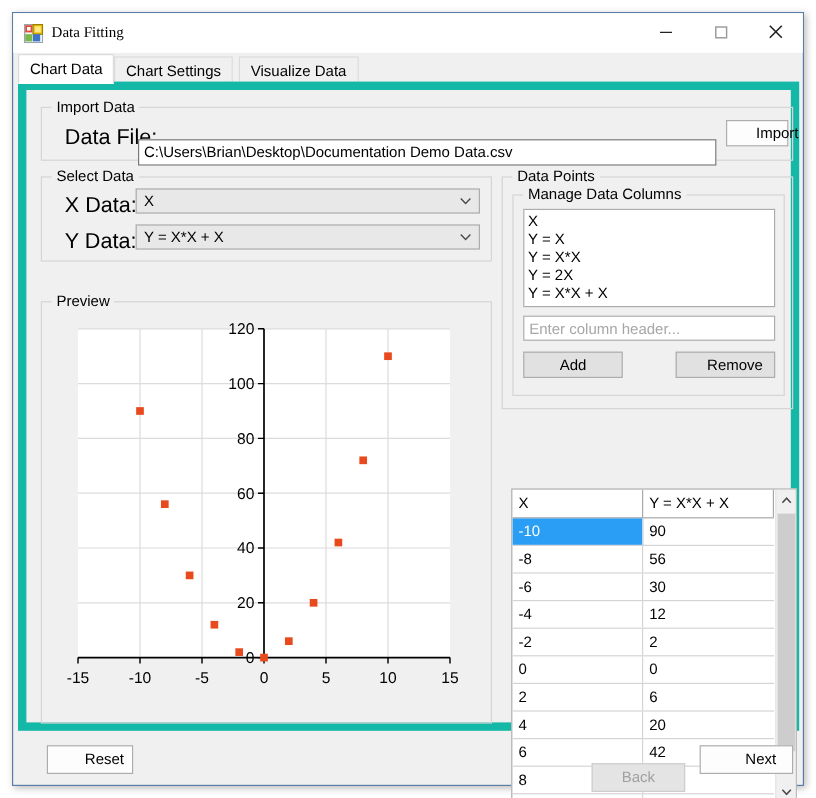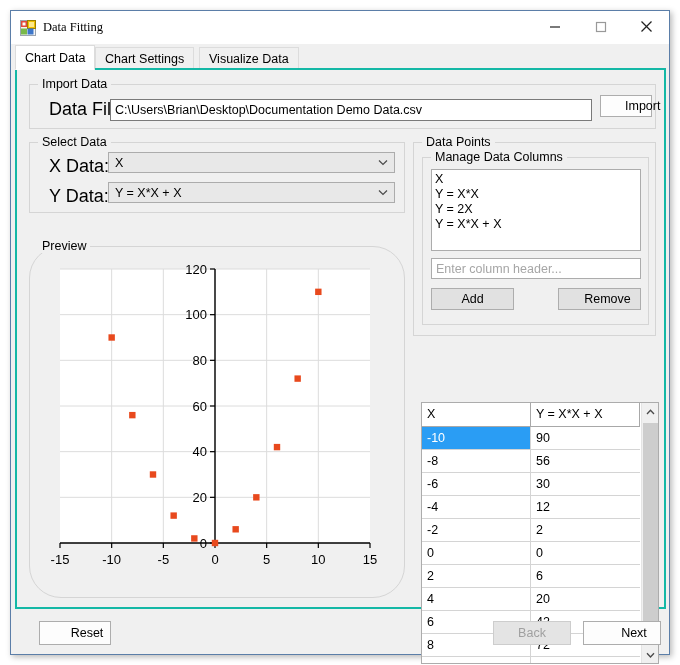--- a/index.html
+++ b/index.html
@@ -74,21 +74,21 @@
     border: 1px solid #dcdcdc;
     border-bottom: 1px solid #ffffff;
     z-index: 3;
   }
 
   #tabpage {
     position: absolute;
     left: 4px; top: 57px;
     width: 651px; height: 541px;
     background: #f0f0f0;
-    border: 2px solid #14b8a6;
+    border: 7px solid #14b8a6;
   }
 
   
   .group {
     position: absolute;
     border: 1px solid #d5d5d5;
   }
   .group > .glabel {
     position: absolute;
     top: -8px; left: 8px;
@@ -124,21 +124,21 @@
     position: absolute;
     background: #e1e1e1;
     border: 1px solid #adadad;
     font-family: "Liberation Sans", sans-serif;
     font-size: 12.5px;
     color: #000;
     cursor: default;
     padding: 0;
     text-align: center;
   }
-  .btn.disabled { color: #a0a0a0; background: #e4e4e4; border-color: #cdcdcd; }
+  .btn.disabled { color: #a0a0a0; background: #e4e4e4; border-color: #cdcdcd; margin-top: 15px; }
   .btn.plain { background: #fdfdfd; border: 1px solid #adadad; padding-left: 24px; }
 
   
   .combo {
     position: absolute;
     background: #e8e8e8;
     border: 1px solid #acacac;
     font-size: 12.5px;
     color: #000;
   }
@@ -259,21 +259,21 @@
     <div class="tab active" style="left:0px;">Chart Data</div>
     <div class="tab" style="left:80px;">Chart Settings</div>
     <div class="tab" style="left:184px;">Visualize Data</div>
   </div>
 
   <div id="tabpage">
 
     <div class="group" style="left:12px; top:14px; width:627px; height:45px;">
       <span class="glabel">Import Data</span>
       <span class="flabel" style="left:19px; top:14px;">Data File:</span>
-      <input class="tbox" style="left: 80px; top: 14px; width: 482px; height: 22px;" readonly="" value="C:\Users\Brian\Desktop\Documentation Demo Data.csv">
+      <input class="tbox" style="left: 80px; top: 26px; width: 482px; height: 22px;" readonly="" value="C:\Users\Brian\Desktop\Documentation Demo Data.csv">
       <button class="btn plain" style="left:570px; top:10px; width:52px; height:22px;">Import</button>
     </div>
 
     <div class="group" style="left:12px; top:72px; width:376px; height:71px;">
       <span class="glabel">Select Data</span>
 
       <span class="flabel" style="left:19px; top:13px;">X Data:</span>
       <div class="combo" style="left:78px; top:9px; width:287px; height:21px;">
         <span class="ctext">X</span>
         <span class="carrow">
@@ -295,33 +295,34 @@
     </div>
 
     <div class="group" style="left:396px; top:72px; width:243px; height:194px;">
       <span class="glabel">Data Points</span>
 
       <div class="group" style="left:8px; top:14px; width:227px; height:168px;">
         <span class="glabel">Manage Data Columns</span>
 
         <div id="column-list" style="left:8px; top:11px; width:210px; height:82px;">
           <div class="litem">X</div>
+          <div class="litem">Y = X</div>
           <div class="litem">Y = X*X</div>
           <div class="litem">Y = 2X</div>
           <div class="litem">Y = X*X + X</div>
         </div>
 
         <input class="tbox" style="left: 8px; top: 100px; width: 210px; height: 21px; border-color: rgb(172, 172, 172);" placeholder="Enter column header...">
 
         <button class="btn" style="left:8px; top:130px; width:83px; height:22px;">Add</button>
         <button class="btn" style="left:135px; top:130px; width:83px; height:22px;padding-left:16px;">Remove</button>
       </div>
     </div>
 
-    <div class="group" style="left:12px; top:176px; width:376px; height:352px;border-radius:32px;">
+    <div class="group" style="left:12px; top:176px; width:376px; height:352px;">
       <span class="glabel">Preview</span>
       <svg id="preview-chart" viewBox="0 0 338 322">
           <rect x="20" y="8" width="310" height="274" fill="#ffffff"></rect>
           <line x1="71.66666666666666" y1="8" x2="71.66666666666666" y2="282" stroke="#dcdcdc" stroke-width="1"></line>
           <line x1="123.33333333333333" y1="8" x2="123.33333333333333" y2="282" stroke="#dcdcdc" stroke-width="1"></line>
           <line x1="175" y1="8" x2="175" y2="282" stroke="#dcdcdc" stroke-width="1"></line>
           <line x1="226.66666666666666" y1="8" x2="226.66666666666666" y2="282" stroke="#dcdcdc" stroke-width="1"></line>
           <line x1="278.33333333333337" y1="8" x2="278.33333333333337" y2="282" stroke="#dcdcdc" stroke-width="1"></line>
           <line x1="20" y1="236.33333333333334" x2="330" y2="236.33333333333334" stroke="#dcdcdc" stroke-width="1"></line>
           <line x1="20" y1="190.66666666666669" x2="330" y2="190.66666666666669" stroke="#dcdcdc" stroke-width="1"></line>

